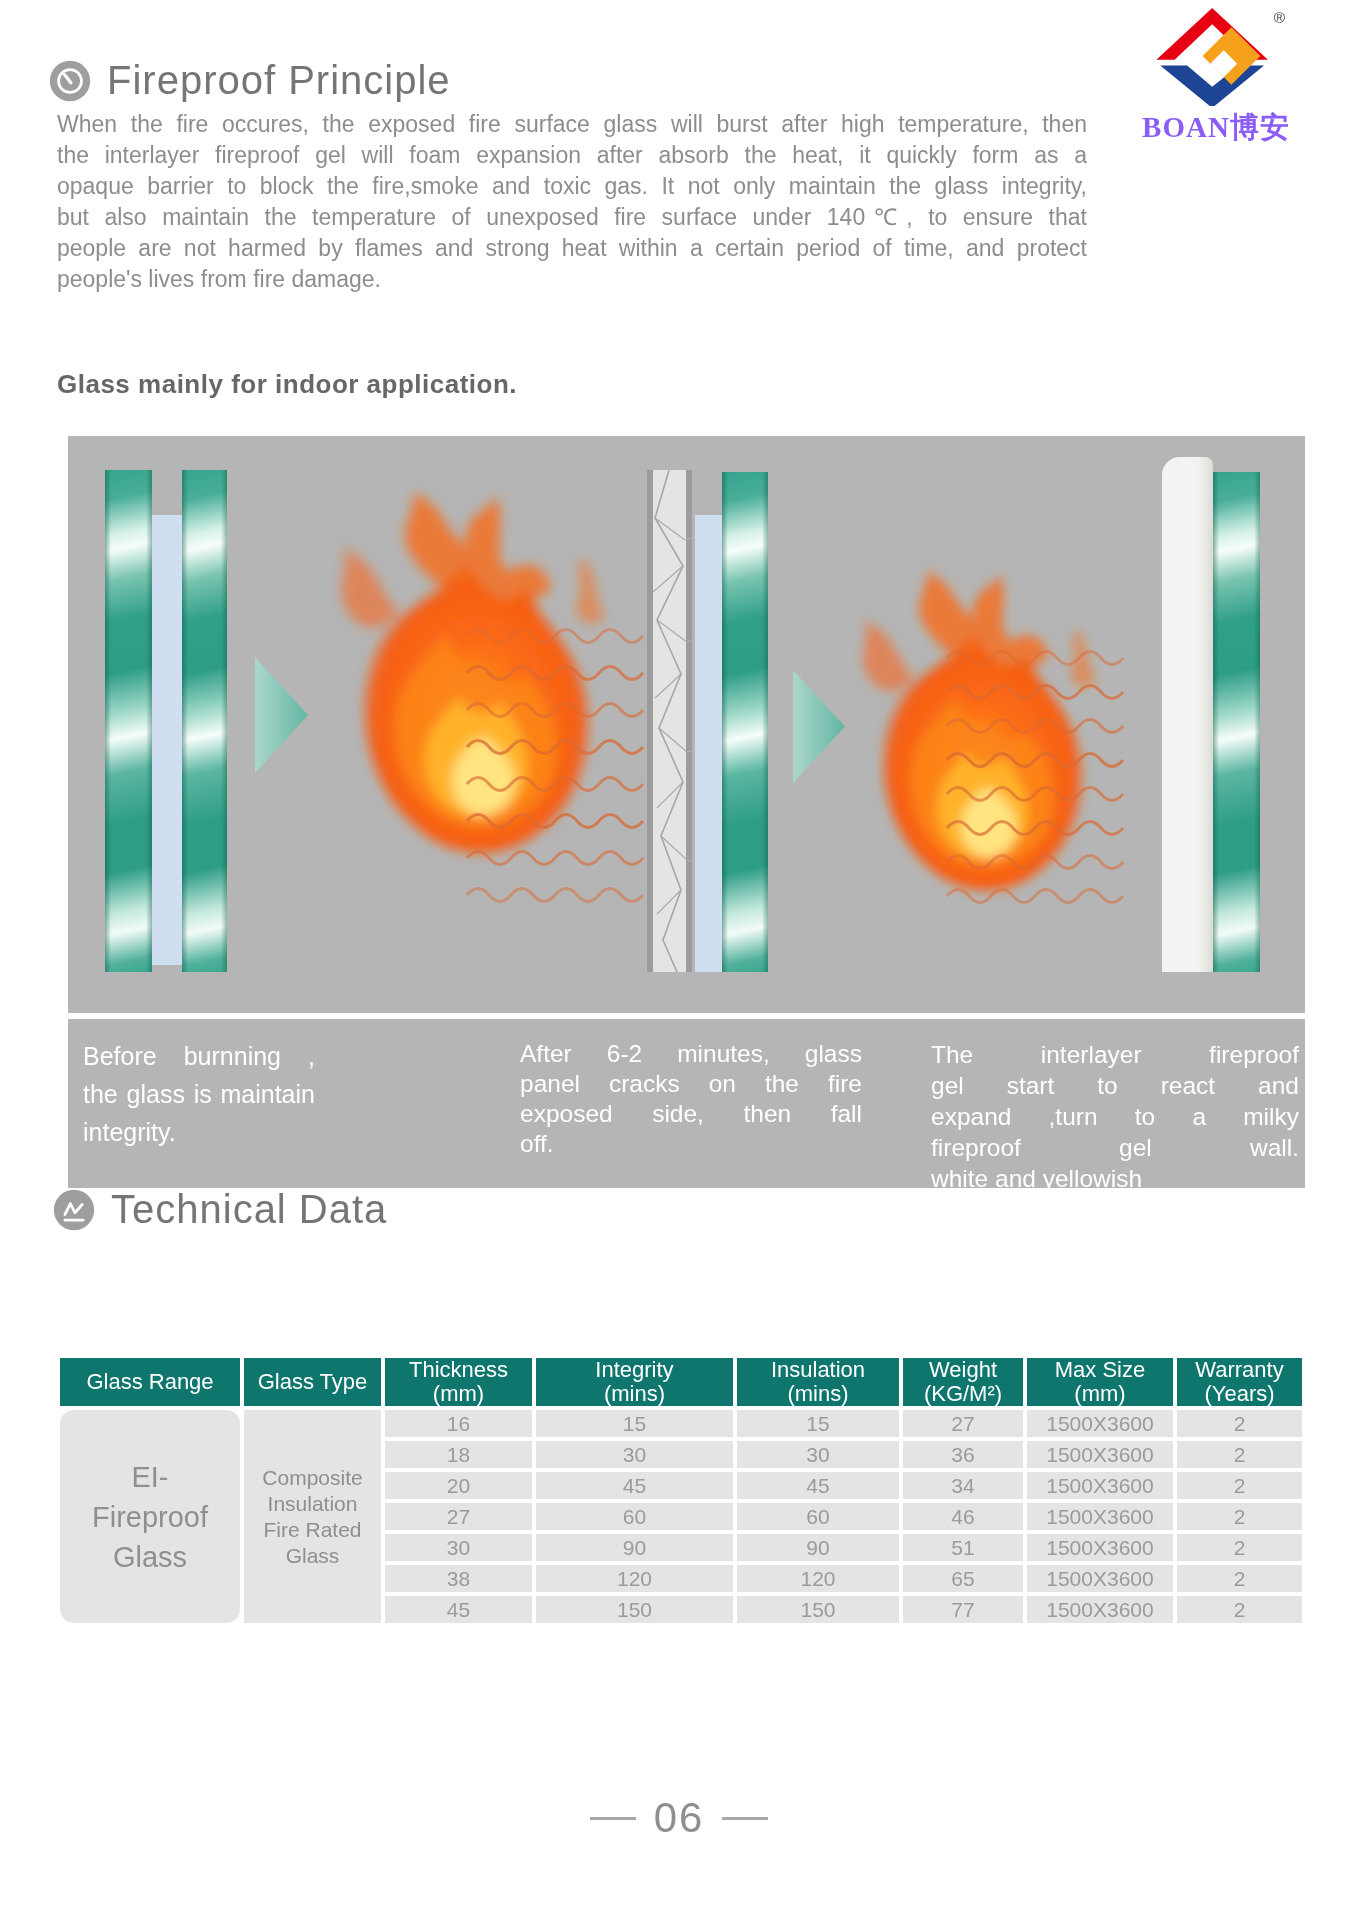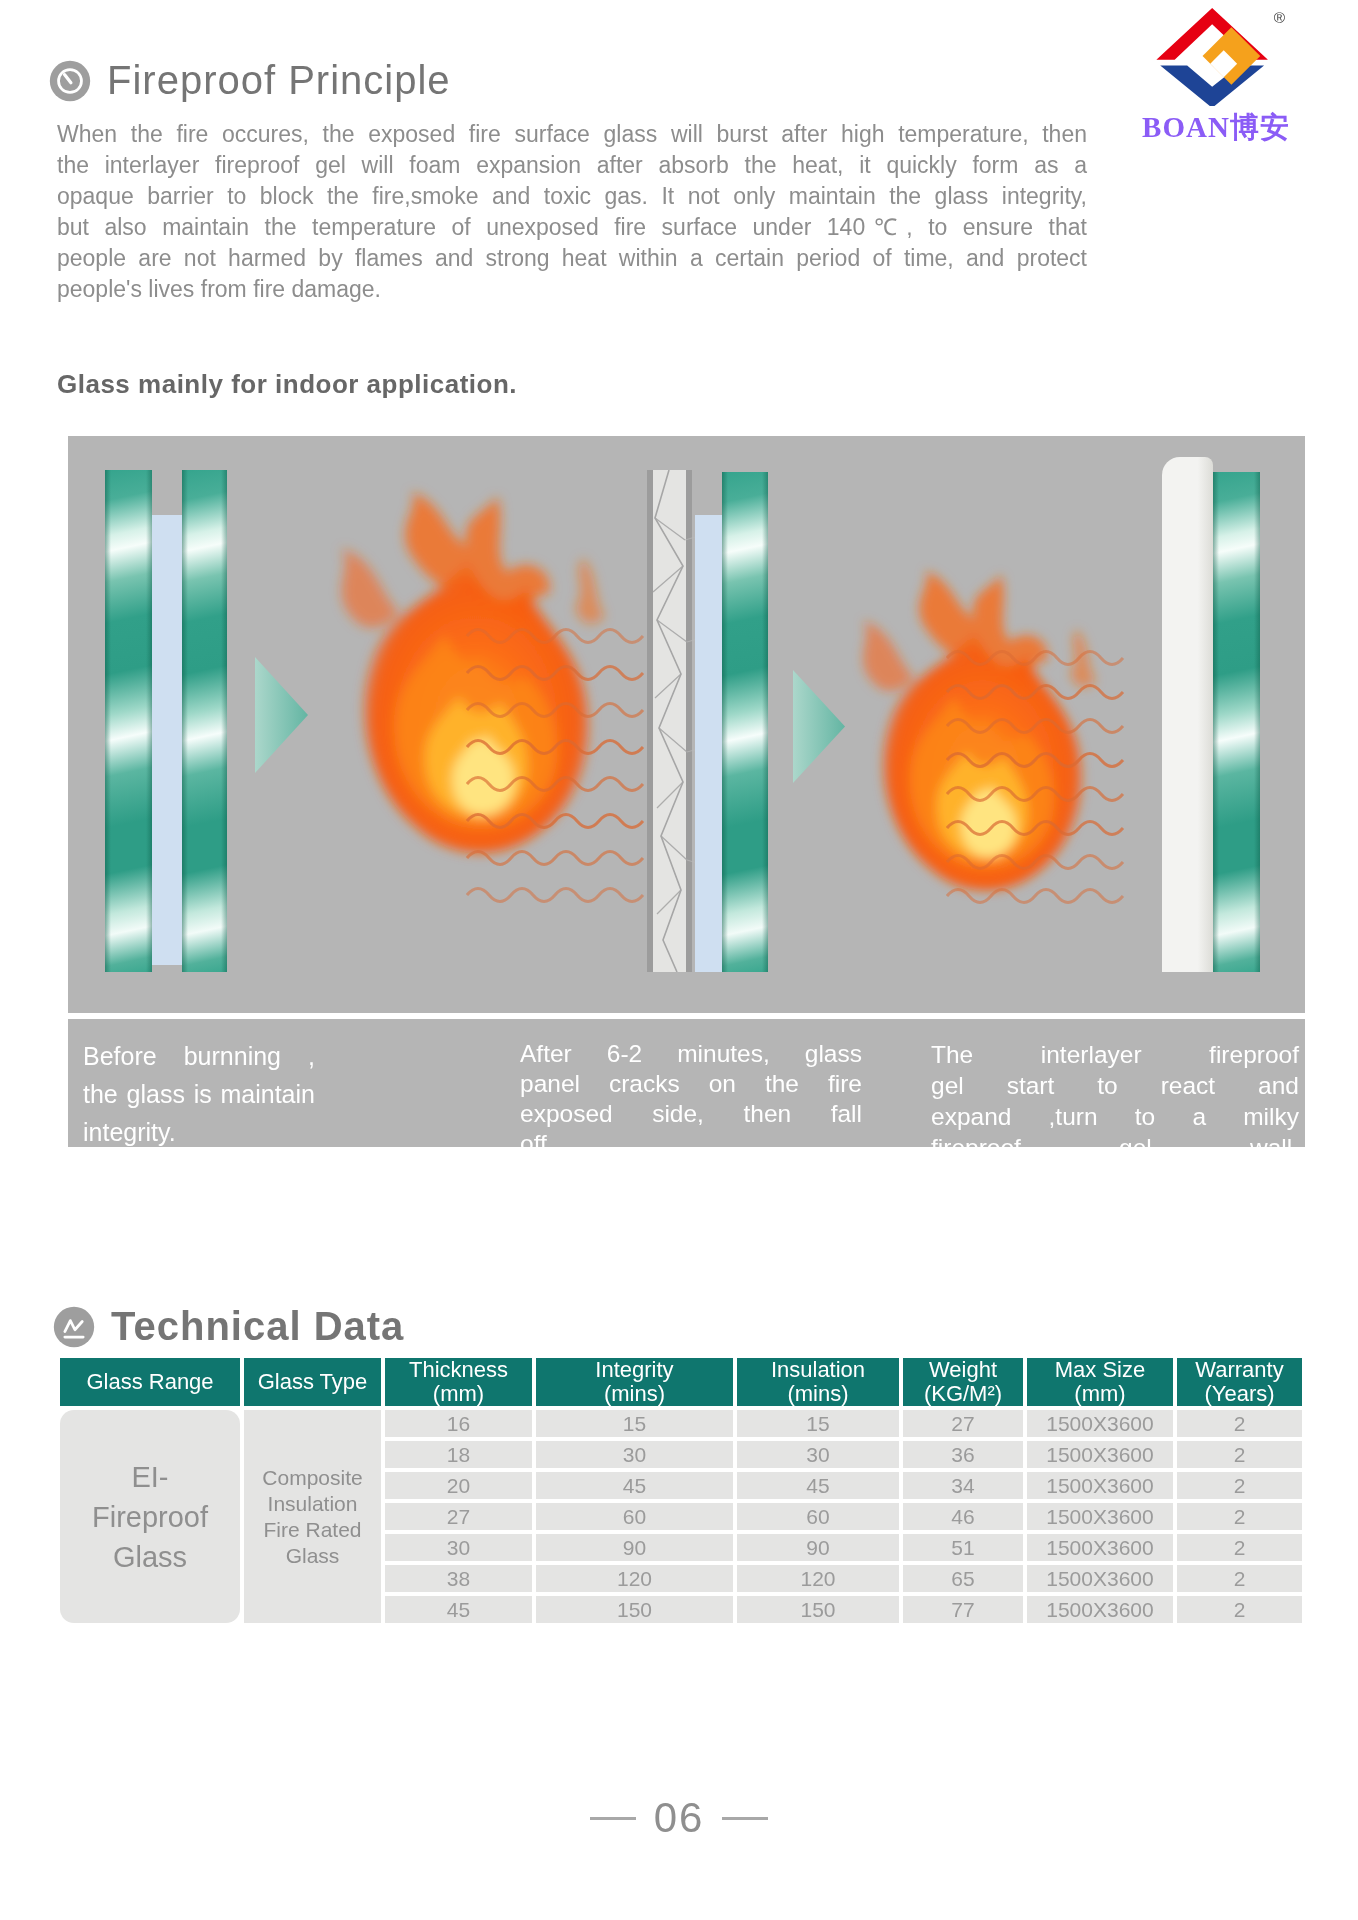--- a/index.html
+++ b/index.html
@@ -4,40 +4,40 @@
 <style>
   * { margin:0; padding:0; box-sizing:border-box; }
   html,body { background:#ffffff; }
   body { font-family:"Liberation Sans", sans-serif; }
   .page { position:relative; width:1358px; height:1920px; background:#fff; overflow:hidden; }
 
   
   .sec-head { position:absolute; display:flex; align-items:center; gap:15px; }
   .sec-head .ttl { font-size:40px; color:#757575; letter-spacing:1px; white-space:nowrap; }
   #head1 { left:48px; top:58px; }
-  #head2 { left:52px; top:1304px;font-weight:bold; }
+  #head2 { left:52px; top:1187px; }
   .circ-icon { width:44px; height:44px; flex:0 0 44px; }
 
   
   #logo { position:absolute; left:1138px; top:6px; width:156px; text-align:center; }
   #logo .brand { font-family:"Liberation Serif", serif; font-weight:bold; font-size:29px;
                  color:#8b5cf6; letter-spacing:1px; margin-top:-2px; }
 
   
-  #intro { position:absolute; left:57px; top:119px; width:1030px; font-size:23px;
+  #intro { position:absolute; left:57px; top:109px; width:1030px; font-size:23px;
            line-height:31px; color:#8d8d8d; }
   .jl > div { text-align:justify; text-align-last:justify; }
   .jl > div:last-child { text-align-last:left; }
   #note { position:absolute; left:57px; top:369px; font-size:26px; font-weight:bold;
           color:#676767; letter-spacing:0.5px;text-align:center; }
 
   
   #illu-main { position:absolute; left:68px; top:436px; width:1237px; height:577px;
                background:#b5b5b5; overflow:hidden; }
-  #illu-caps { position:absolute; left:68px; top:1019px; width:1237px; height:128px;
+  #illu-caps { position:absolute; left:68px; top:1019px; width:1237px; height:169px;
                background:#b5b5b5; overflow:hidden; }
   .abs { position:absolute; }
 
   .glass { background:
       linear-gradient(90deg, rgba(8,85,66,.45) 0px, rgba(8,85,66,0) 6px,
                       rgba(8,85,66,0) calc(100% - 6px), rgba(8,85,66,.4) 100%),
       linear-gradient(168deg,#35a48d 0%,#49ae98 6%,#d6f1e8 13%,#f6fdfa 16%,#79c4b0 22%,
                       #31a089 30%,#2e9d86 40%,#9ed8c8 48%,#f6fdfb 53%,#5bb6a1 60%,
                       #2e9d86 70%,#2e9d86 79%,#c2e8dc 87%,#f2fbf8 91%,#52b19b 97%,#3aa78f 100%); }
   .inter { background:#cfdff1; }

